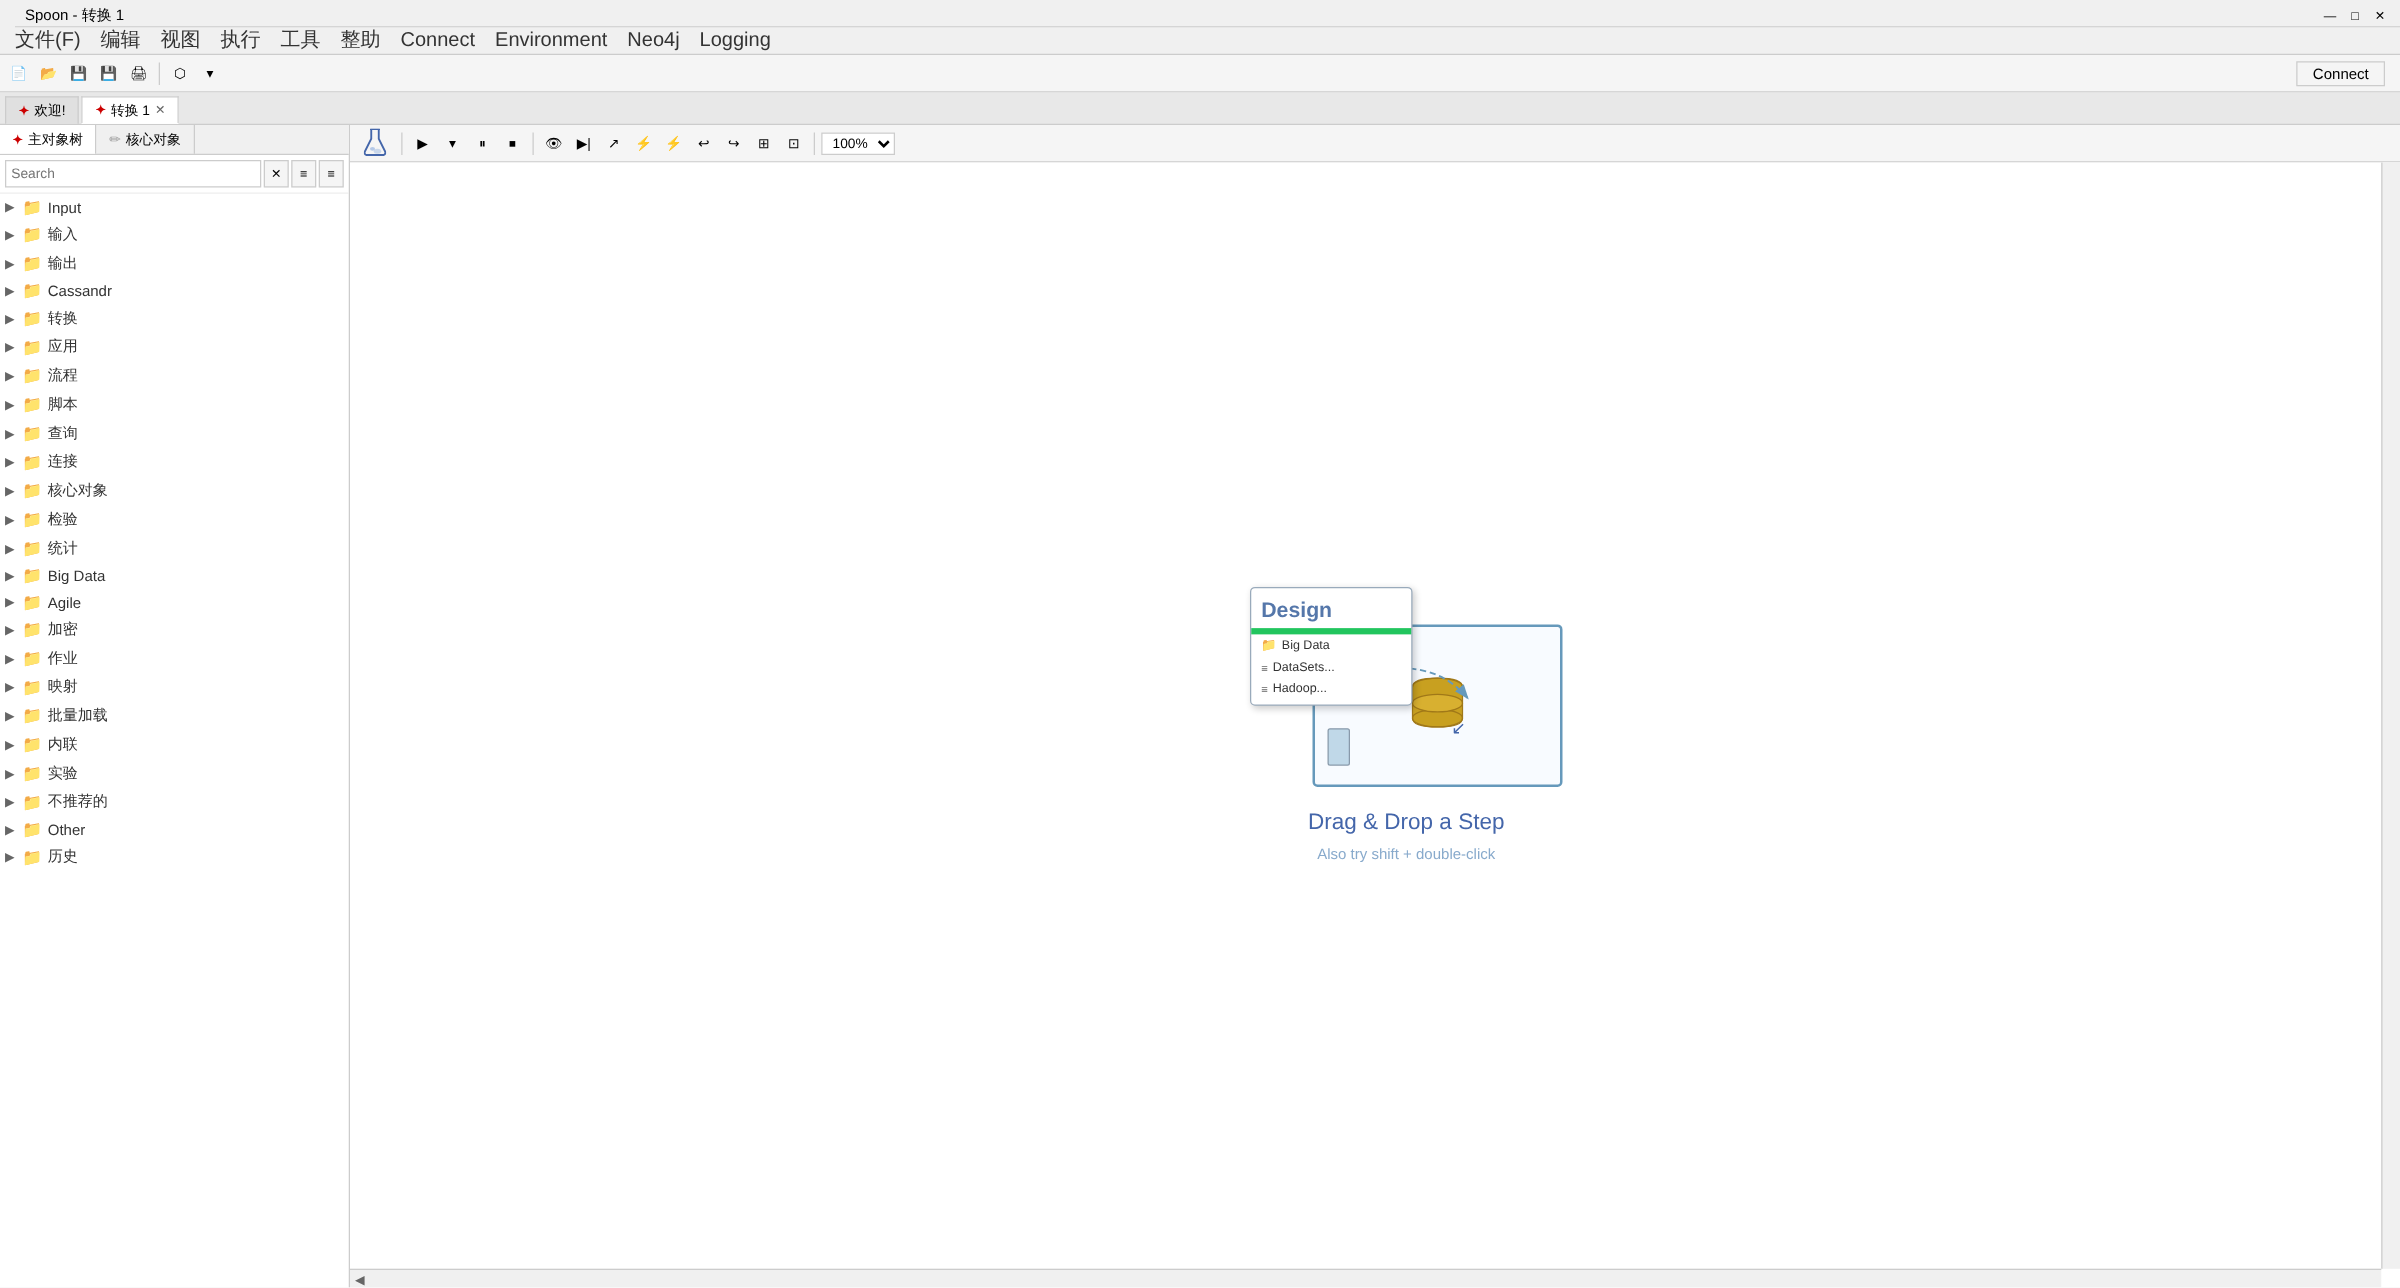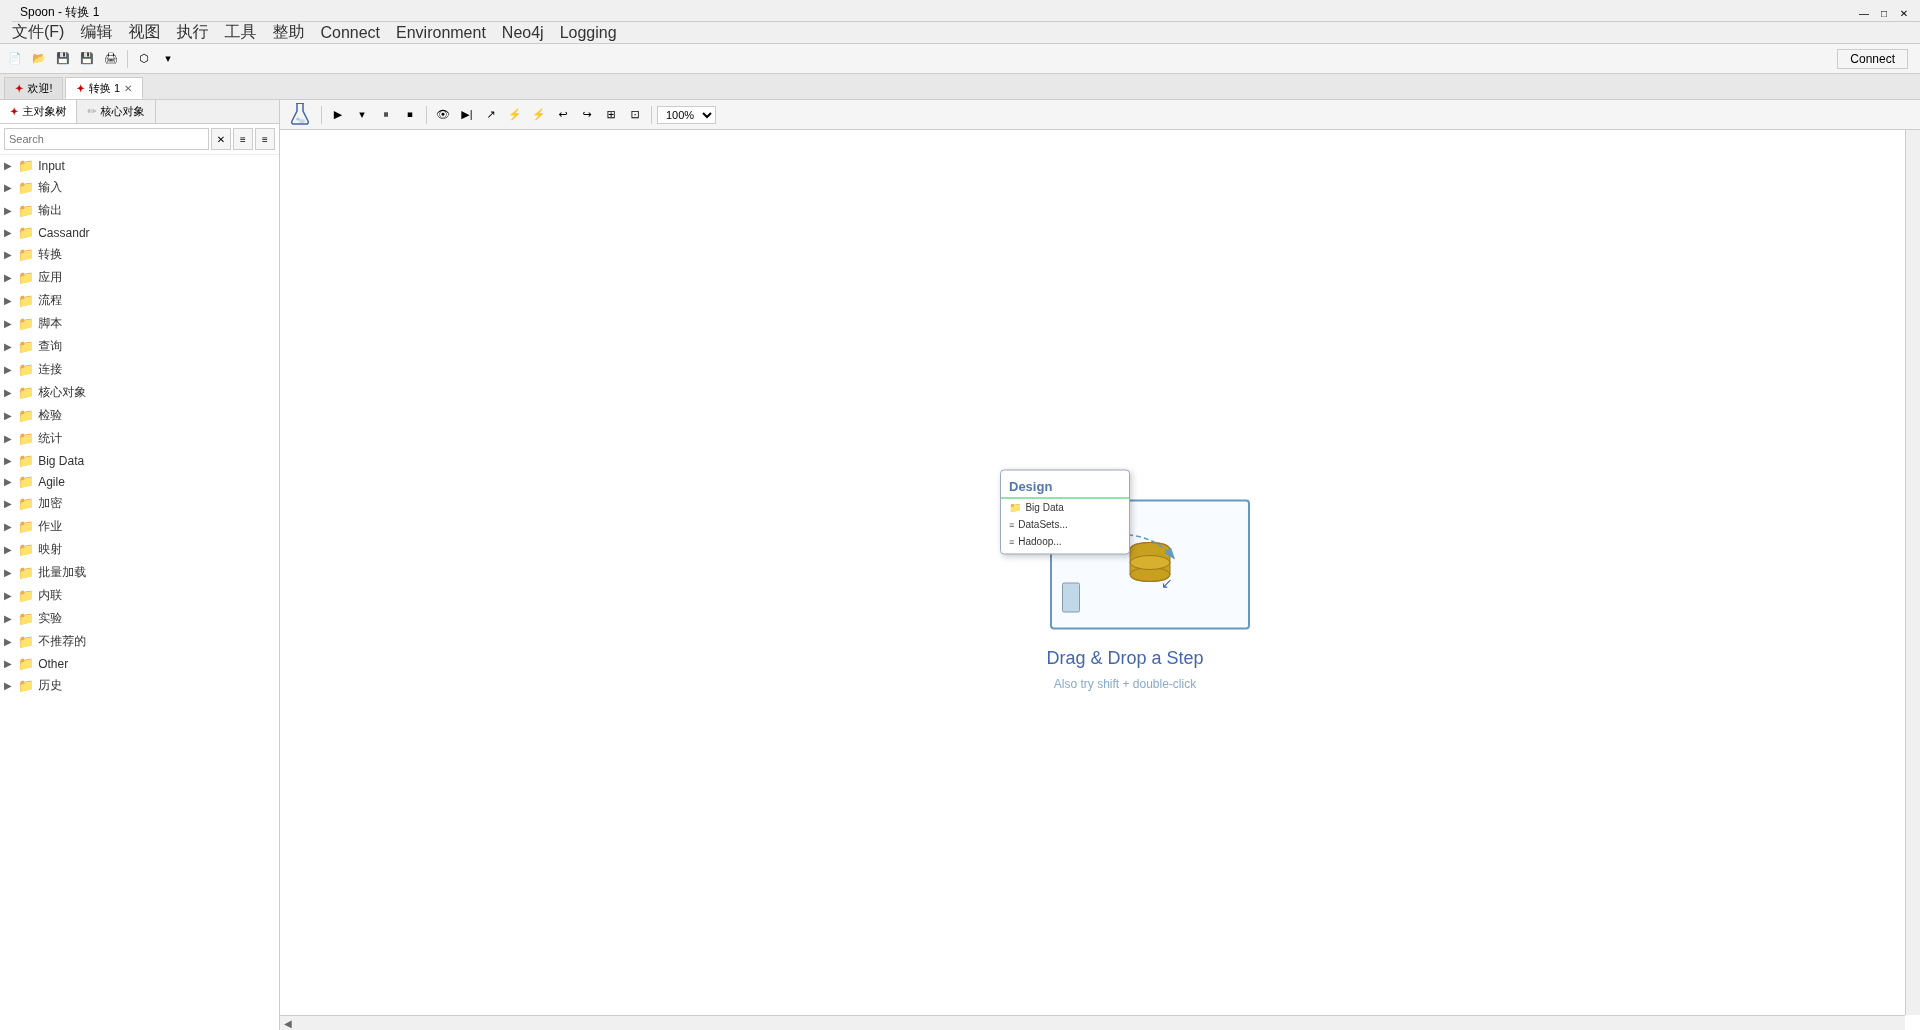--- a/index.html
+++ b/index.html
@@ -219,24 +219,24 @@
       top: 0;
       width: 130px;
       background: white;
       border: 1px solid #99aabb;
       border-radius: 4px;
       box-shadow: 2px 2px 6px rgba(0,0,0,0.2);
       z-index: 10;
       padding: 4px 0;
     }
     .dropdown-header {
-      font-size: 13px;
+      font-size: 17px;
       color: #5577aa;
       padding: 4px 8px;
-      border-bottom: 1px solid #22c55e;
+      border-bottom: 5px solid #22c55e;
       font-weight: bold;
     }
     .dropdown-item {
       font-size: 10px;
       padding: 3px 8px;
       color: #333;
       display: flex;
       align-items: center;
       gap: 4px;
     }

